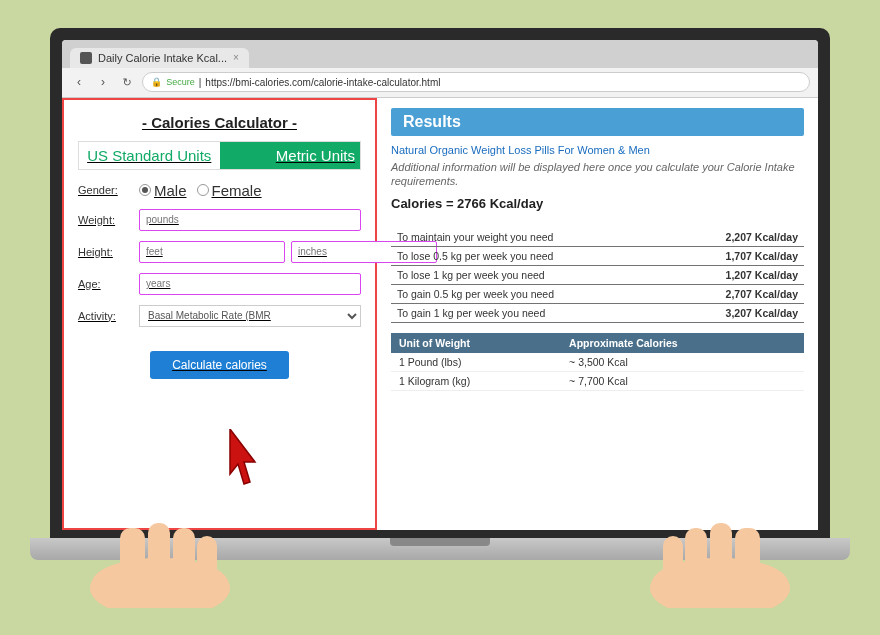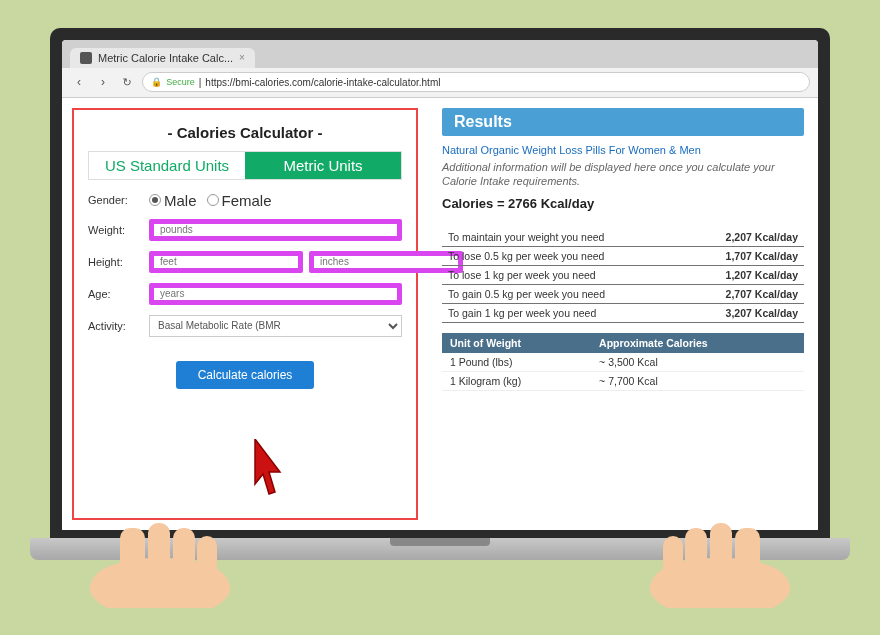--- a/index.html
+++ b/index.html
@@ -131,25 +131,26 @@
 
     .page-content {
       display: flex;
       flex: 1;
       background: white;
       overflow: hidden;
     }
 
     
     .calc-panel {
-      width: 346px;
+      width: 315px;
       padding: 14px;
       border: 2px solid #e44;
-      margin: 10px;
+      margin: 0;
       flex-shrink: 0;
+      text-decoration: underline;
     }
 
     .calc-title {
       text-align: center;
       font-size: 15px;
       font-weight: bold;
       color: #222;
       margin-bottom: 10px;
     }
 
@@ -164,20 +165,21 @@
       padding: 5px;
       text-align: center;
       font-size: 15px;
       cursor: pointer;
       color: #333;
     }
 
     .unit-tab.active {
       background: #1a6;
       color: white;
+      text-align: right;
     }
 
     .unit-tab:not(.active) {
       color: #1a6;
     }
 
     .form-row {
       display: flex;
       align-items: center;
       margin-bottom: 10px;
@@ -219,21 +221,21 @@
       content: '';
       width: 6px;
       height: 6px;
       background: #555;
       border-radius: 50%;
     }
 
     .form-input {
       flex: 1;
       height: 22px;
-      border: 5px solid #d946ef;
+      border: 1px solid #d946ef;
       border-radius: 2px;
       padding: 0 6px;
       font-size: 10px;
       color: #999;
       background: white;
     }
 
     .height-inputs {
       display: flex;
       gap: 6px;
@@ -404,21 +406,21 @@
 </head>
 <body>
 
 <div class="laptop-wrapper">
   <div class="screen-outer">
     <div class="browser-chrome">
 
       <div class="browser-tabs">
         <div class="browser-tab">
           <div class="tab-favicon"></div>
-          <span>Metric Calorie Intake Calc...</span>
+          <span>Daily Calorie Intake Kcal...</span>
           <span class="tab-close">×</span>
         </div>
       </div>
 
       <div class="browser-toolbar">
         <div class="nav-btn">‹</div>
         <div class="nav-btn">›</div>
         <div class="nav-btn refresh-btn">↻</div>
         <div class="address-bar">
           <span class="lock-icon">🔒</span>

